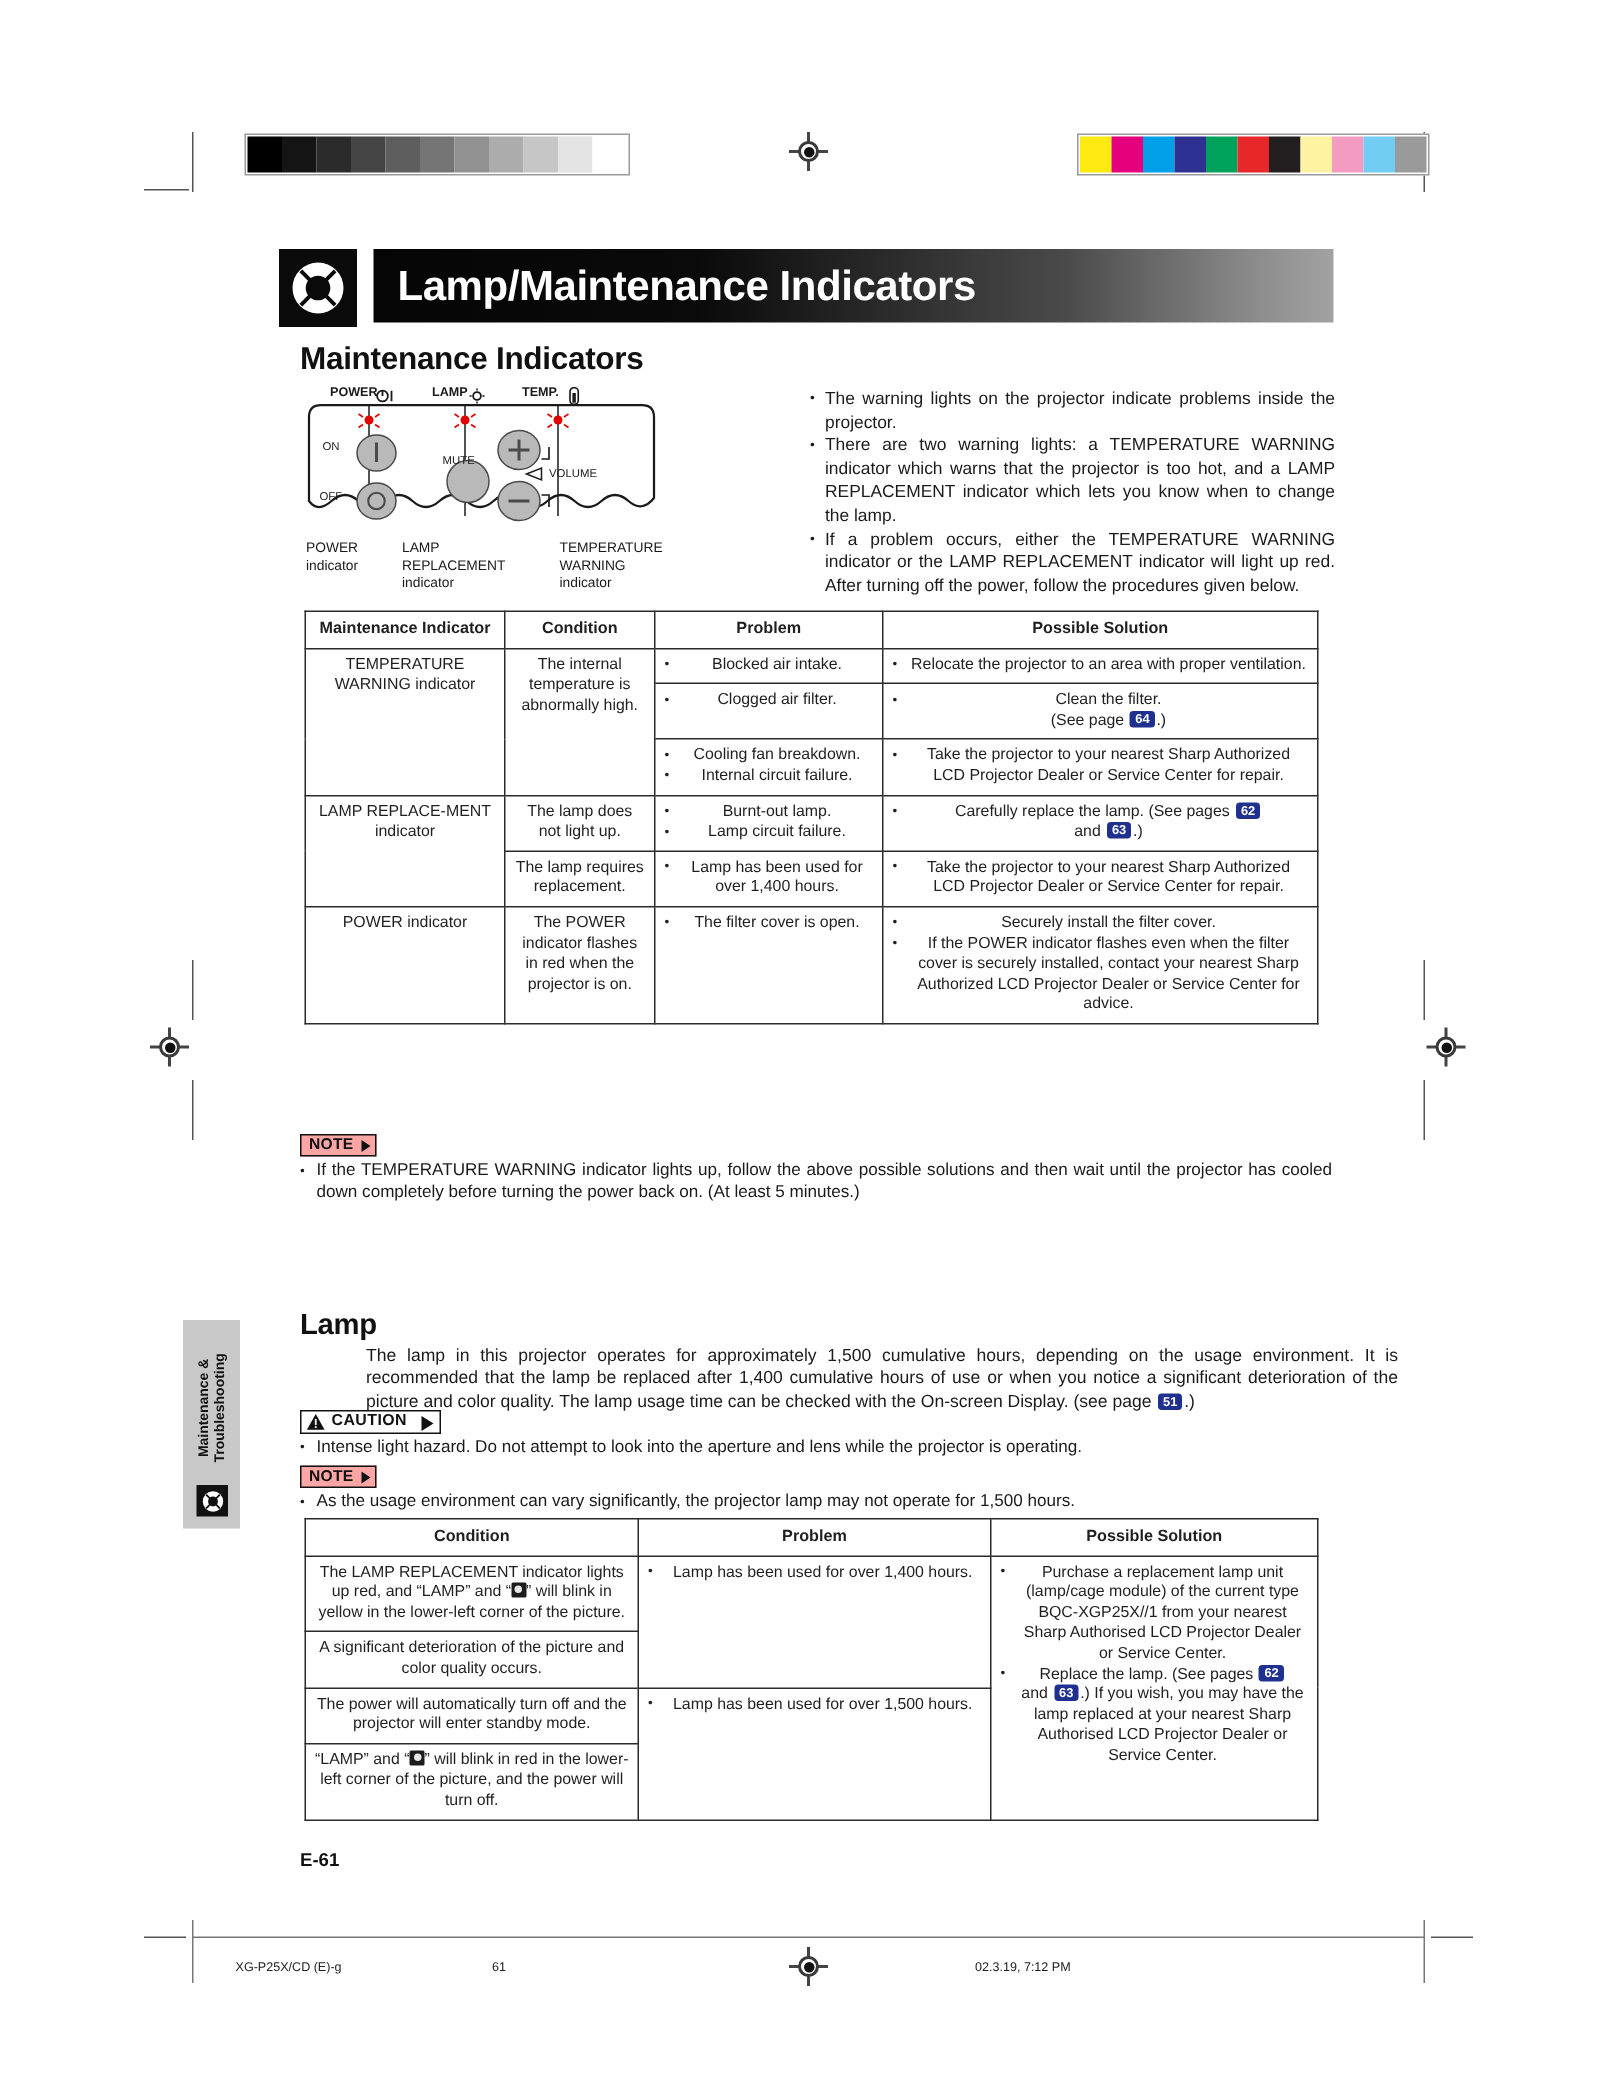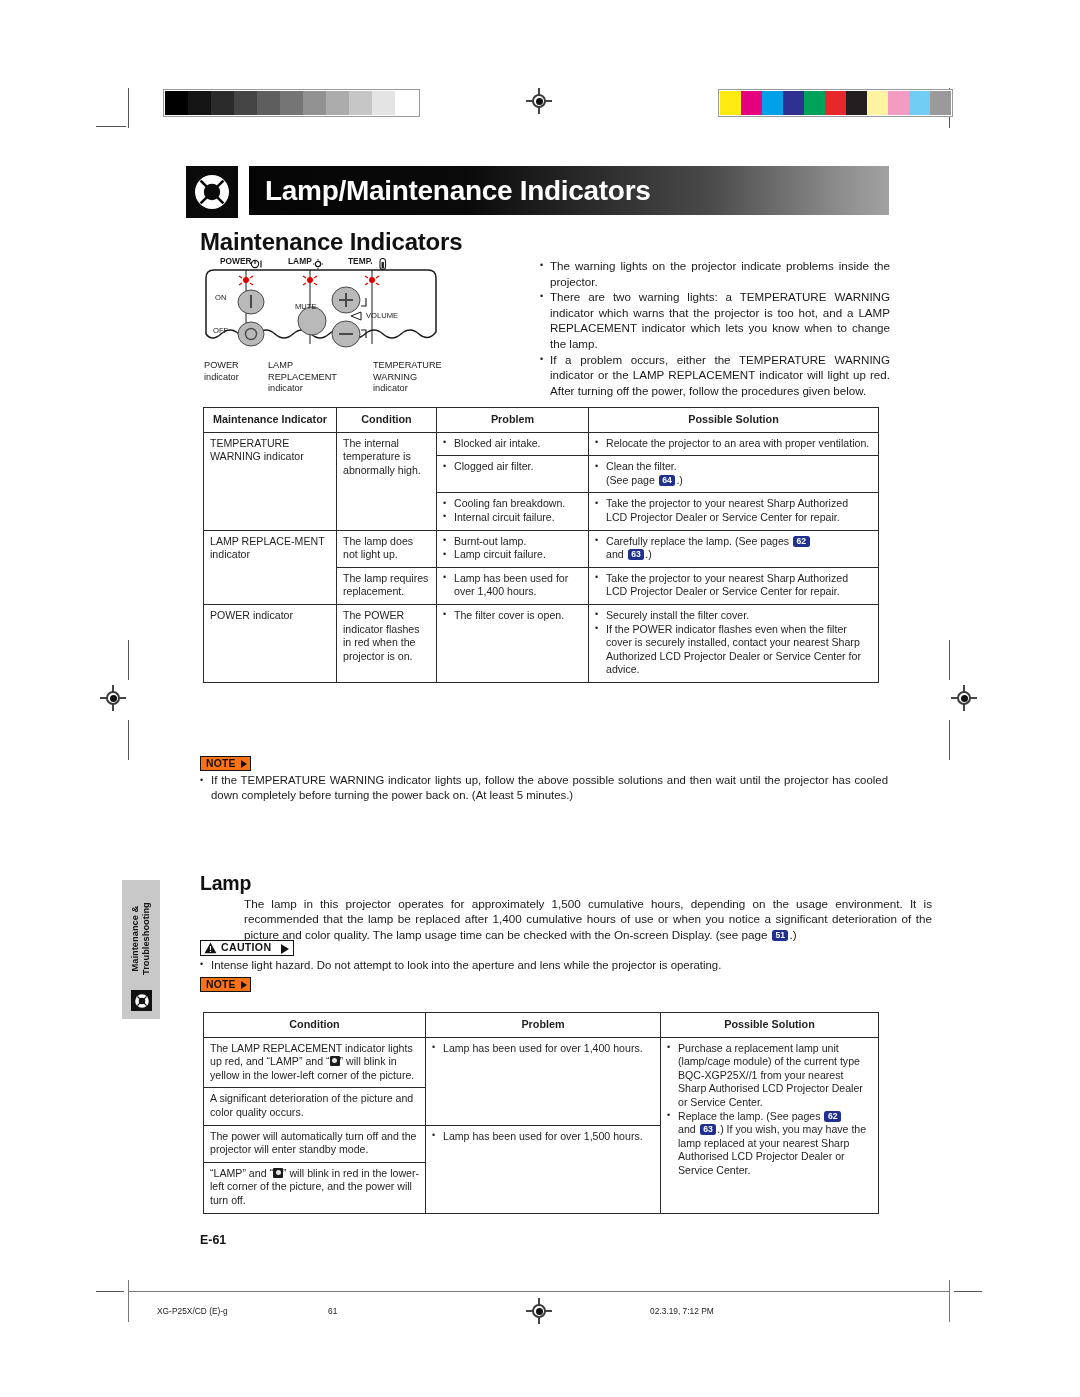--- a/index.html
+++ b/index.html
@@ -43,42 +43,42 @@
     background:linear-gradient(to right, #050505 0%, #0a0a0a 34%, #4a4a4a 72%, #8f8f8f 93%, #a2a2a2 100%);
     display:flex; align-items:center;
   }
   .chapter-title {
     color:#ffffff; font-size:28px; font-weight:bold; letter-spacing:-0.3px;
     padding-left:16px; line-height:1;
   }
 
   .section-h2 {
     position:absolute; left:200px; top:228px;
-    font-size:24px; font-weight:bold; color:#111; letter-spacing:-0.2px;
+    font-size:21px; font-weight:bold; color:#111; letter-spacing:-0.2px;
   }
   .section-h2b {
     position:absolute; left:200px; top:872px;
     font-size:19.5px; font-weight:bold; color:#111; letter-spacing:-0.2px;
   }
 
   
   .figure { position:absolute; left:200px; top:258px; width:255px; height:140px; }
   .fig-caption { position:absolute; font-size:9.2px; color:#1a1a1a; line-height:11.5px; }
 
   
   .intro { position:absolute; left:540px; top:258px; width:350px; }
   .intro .bl { display:flex; margin-bottom:0px; }
   .intro .bl .dot { width:10px; flex:0 0 10px; font-size:9px; line-height:15.6px; }
   .intro .bl .tx { font-size:11.6px; line-height:15.6px; text-align:justify; }
 
   
   table.doc { border-collapse:collapse; table-layout:fixed; }
   table.doc th, table.doc td {
     border:1px solid #2b2b2b; vertical-align:top;
-    padding:4px 6px 5px 6px; font-size:10.6px; line-height:13.6px; color:#1f1f1f;
+    padding:4px 6px 5px 6px; font-size:10.6px; line-height:13.6px; color:#1f1f1f;text-align:center;
   }
   table.doc th { text-align:center; font-weight:bold; font-size:10.8px; padding:5px 4px 5px 4px; }
   .t1 { position:absolute; left:203px; top:407px; width:675px; }
   .t2 { position:absolute; left:203px; top:1012px; width:675px; }
   td.nb { border-top:none; }
   td.nbb { border-bottom:none; }
   ul.cl { margin:0; padding:0; list-style:none; }
   ul.cl li { position:relative; padding-left:11px; margin:0 0 0 0; }
   ul.cl li:before {
     content:"\2022"; position:absolute; left:0; top:-0.5px; font-size:9px;
@@ -97,21 +97,21 @@
   .lampglyph:after {
     content:""; position:absolute; left:2.5px; top:2px; width:5px; height:5px;
     border-radius:50%; background:#e6e6e6;
   }
 
   
   .noteblk { position:absolute; }
   .badge-note {
     display:inline-block; position:relative; border:1.6px solid #111;
     font-size:10.4px; font-weight:bold; padding:0.5px 14px 0.5px 5px; letter-spacing:0.2px;
-    background:#f97316; color:#111; height:15px; line-height:13px;
+    background:#fca5a5; color:#111; height:15px; line-height:13px;
   }
   .badge-note:after {
     content:""; position:absolute; right:3px; top:3.5px;
     border-left:6px solid #111; border-top:4px solid transparent; border-bottom:4px solid transparent;
   }
   .badge-caution {
     display:inline-block; position:relative; border:1.6px solid #111;
     font-size:10.6px; font-weight:bold; padding:0.5px 22px 0.5px 20px; letter-spacing:0.3px;
     background:#fff; color:#111; height:16px; line-height:13.5px;
   }
@@ -456,20 +456,23 @@
       </span>
       <span>CAUTION</span>
     </div>
     <ul class="notelist">
       <li>Intense light hazard. Do not attempt to look into the aperture and lens while the projector is operating.</li>
     </ul>
   </div>
 
   <div class="noteblk" style="left:200px;top:974px;width:688px;">
     <div class="badge-note">NOTE</div>
+    <ul class="notelist">
+      <li>As the usage environment can vary significantly, the projector lamp may not operate for 1,500 hours.</li>
+    </ul>
   </div>
 
   <table class="doc t2">
     <colgroup>
         <col style="width:222px">
         <col style="width:235px">
         <col style="width:218px">
       </colgroup>
     <thead>
       <tr>

